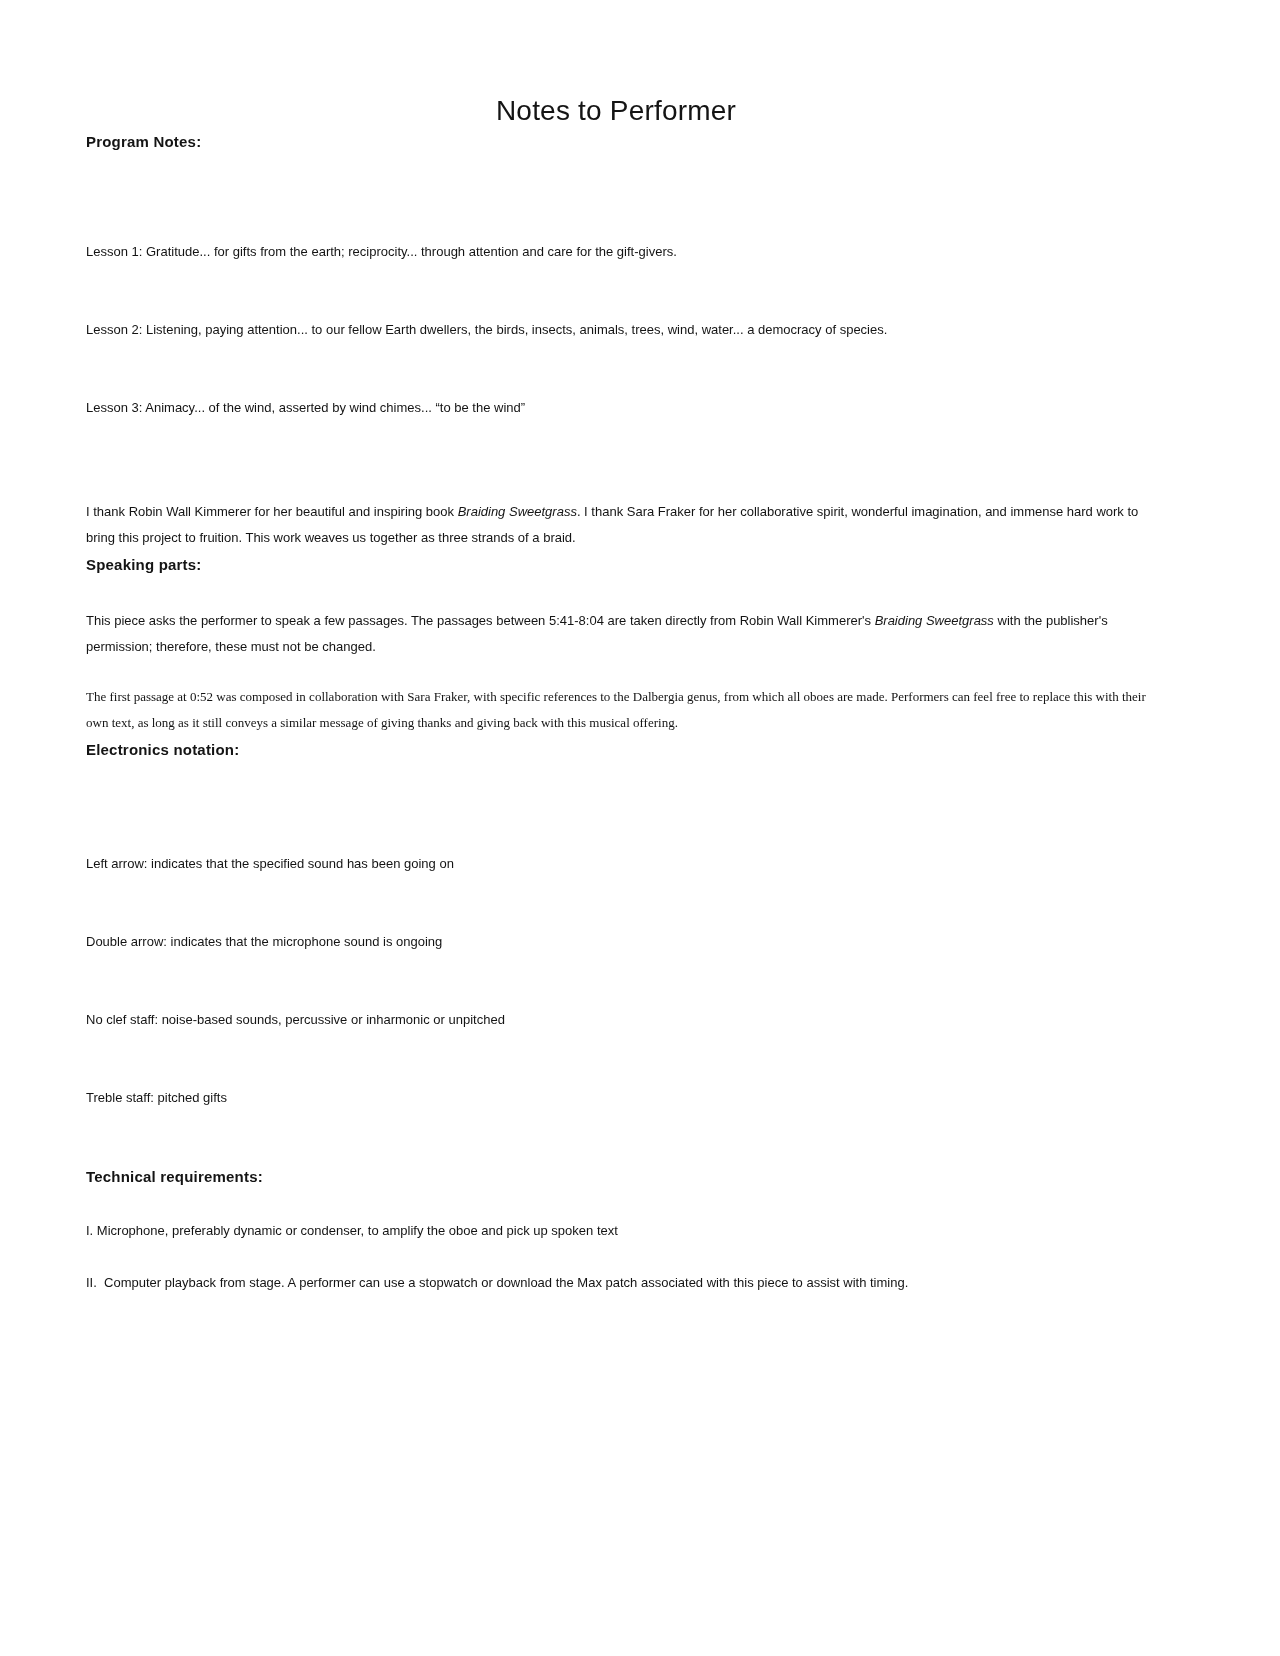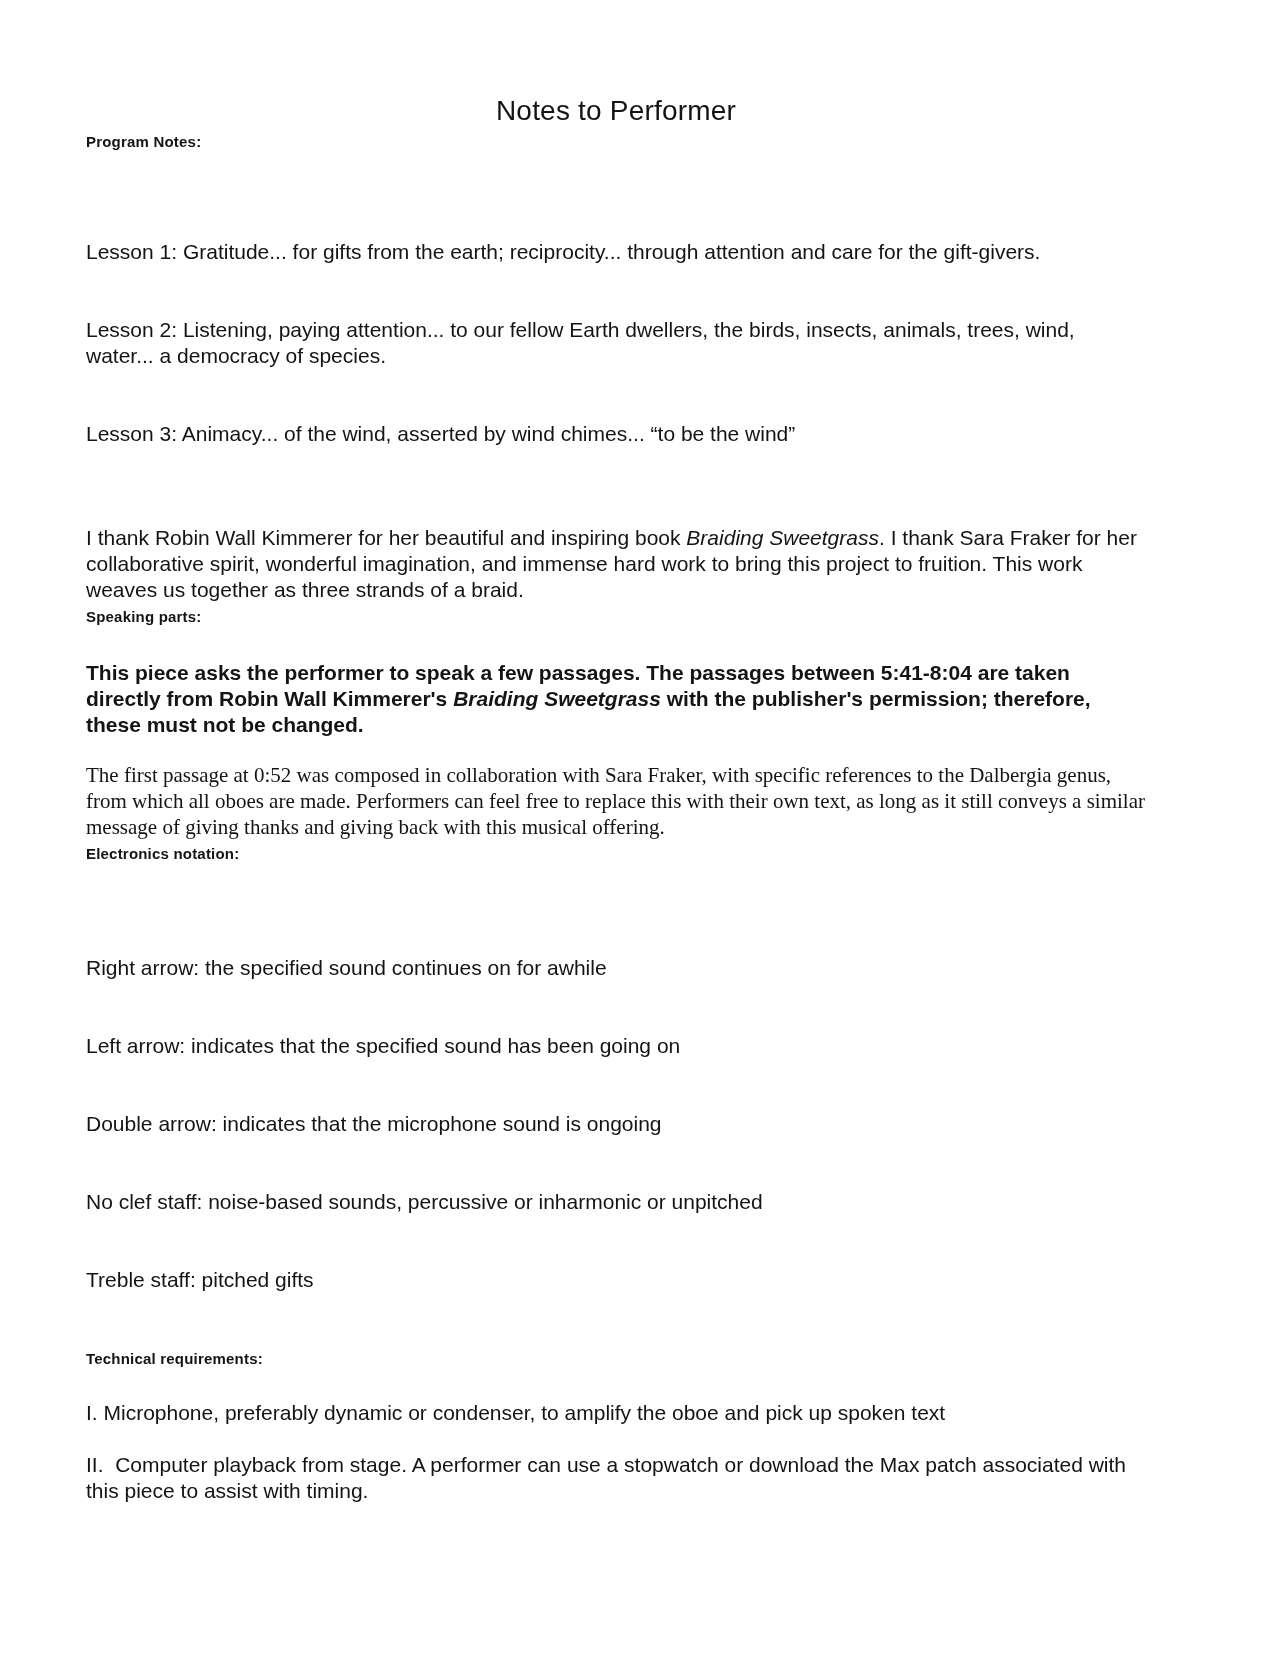--- a/index.html
+++ b/index.html
@@ -34,27 +34,27 @@
     line-height: 27px;
     letter-spacing: 0.2px;
     white-space: pre-wrap;
   }
   .mt-heading-pn   { margin-top: 52px; }
   .mt-heading-sp   { margin-top: 58px; }
   .mt-heading-en   { margin-top: 84px; }
   .mt-heading-tr   { margin-top: 50px; }
   .para {
     margin: 0;
-    font-size: 21px;
+    font-size: 13px;
     font-weight: 400;
     line-height: 26px;
     white-space: pre-wrap;
   }
   .mt-first  { margin-top: 32px; }  
-  .mt-first2 { margin-top: 30px; font-weight: bold; }
+  .mt-first2 { margin-top: 30px; }
   .mt-first3 { margin-top: 36px; }
   .mt-first4 { margin-top: 28px; }
   .mt-para   { margin-top: 26px; }  
   .mt-para-s { margin-top: 24px; font-family: Liberation Serif, serif; }
   .italic { font-style: italic; }
   .bullet-line .marker {
     display: inline;
     margin-right: 8px;
   }
 </style>
@@ -82,21 +82,20 @@
 
     <p class="para mt-first2"><span>This piece asks the performer to speak a few passages. The passages between 5:41-8:04 are taken directly from Robin Wall Kimmerer's </span><span class="italic">Braiding Sweetgrass</span><span> with the publisher's permission; therefore, these must not be changed.</span></p>
 
     <p class="para mt-para-s">The first passage at 0:52 was composed in collaboration with Sara Fraker, with specific references to the Dalbergia genus, from which all oboes are made. Performers can feel free to replace this with their own text, as long as it still conveys a similar message of giving thanks and giving back with this musical offering.</p>
   </section>
 
   <section>
     <h2 class="section-heading mt-heading-en">Electronics notation:</h2>
 
     <div class="para mt-first3">
-      <div>Right arrow: the specified sound continues on for awhile</div>
       <div>Left arrow: indicates that the specified sound has been going on</div>
       <div>Double arrow: indicates that the microphone sound is ongoing</div>
       <div>No clef staff: noise-based sounds, percussive or inharmonic or unpitched</div>
       <div>Treble staff: pitched gifts</div>
     </div>
   </section>
 
   <section>
     <h2 class="section-heading mt-heading-tr">Technical requirements:</h2>
 

